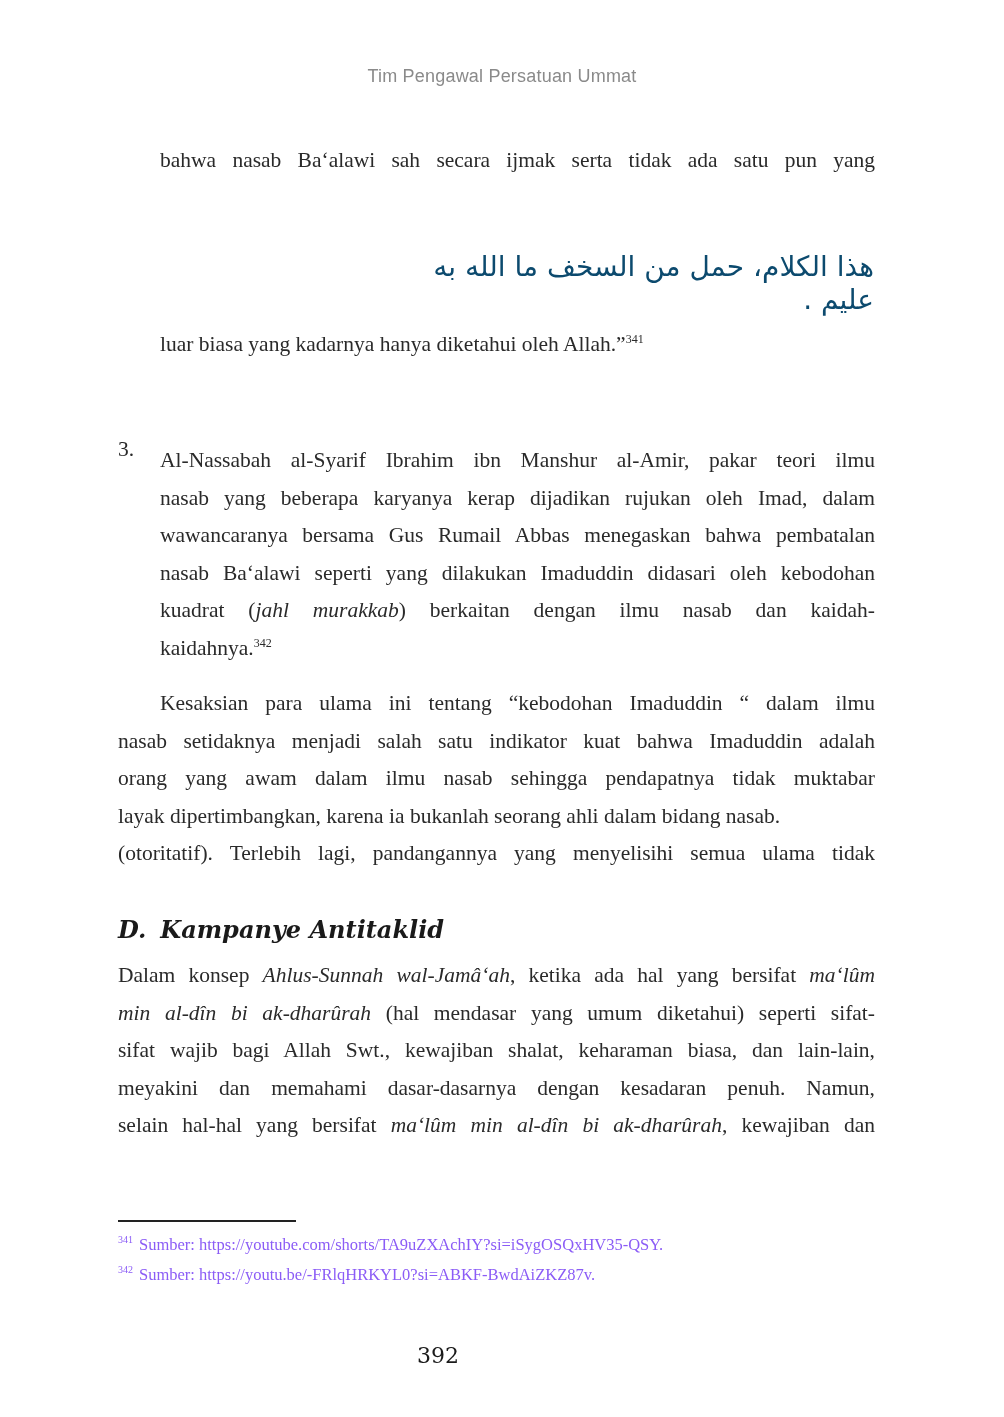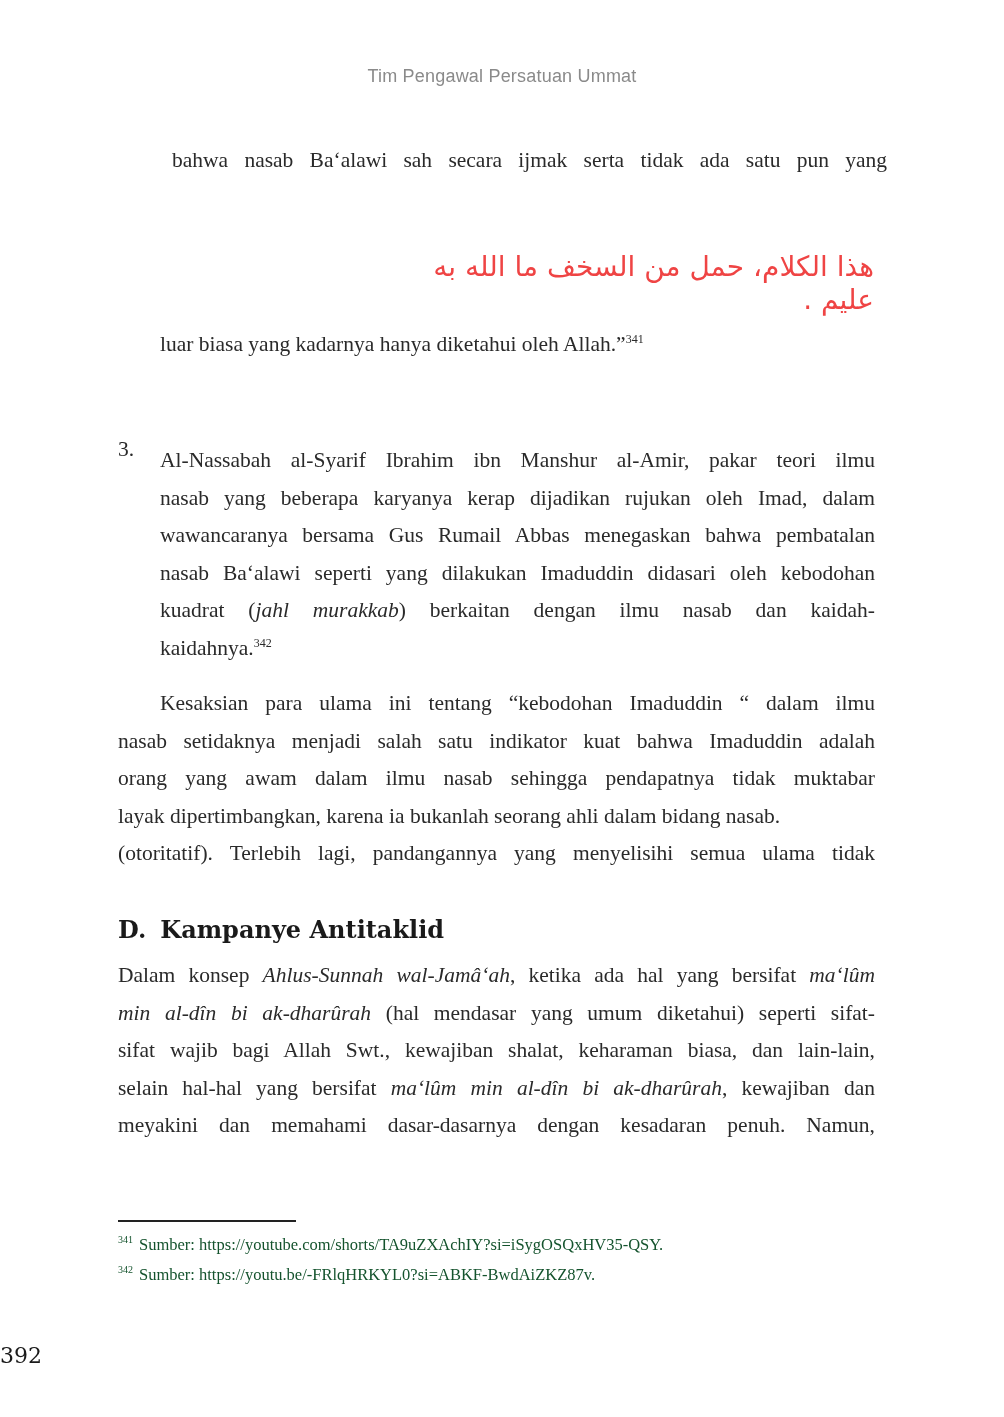--- a/index.html
+++ b/index.html
@@ -4,36 +4,36 @@
   <style>
     html, body { margin: 0; padding: 0; background: #ffffff; }
     body { width: 1004px; height: 1417px; position: relative; overflow: hidden;
            font-family: "Liberation Serif", "DejaVu Serif", serif; color: #2a2a2a; }
     .abs { position: absolute; }
     .header { left: 0; width: 1004px; top: 66px; text-align: center;
               font-family: "Liberation Sans", "DejaVu Sans", sans-serif; font-size: 18px; color: #8a8a8a; letter-spacing: 0.2px; }
     .body-text { font-size: 21.5px; line-height: 37.5px; text-align: justify; text-align-last: auto; }
     .line { display: block; text-align: justify; text-align-last: justify; white-space: nowrap; }
     .line.last { text-align-last: left; }
-    .arabic { direction: rtl; font-family: "DejaVu Sans", sans-serif; font-size: 28px; color: #ef4444; }
+    .arabic { direction: rtl; font-family: "DejaVu Sans", sans-serif; font-size: 28px; color: #0c4a6e; }
     .superscript { font-size: 12px; vertical-align: super; line-height: 0; }
     .list-num { font-size: 21.5px; }
-    .heading { font-family: "DejaVu Serif", serif; font-weight: bold; font-size: 24px; color: #1a1a1a; }
+    .heading { font-family: "DejaVu Serif", serif; font-weight: bold; font-size: 24px; color: #1a1a1a; font-style: italic; }
     .footnote-rule { left: 118px; top: 1220px; width: 178px; height: 1.5px; background: #222; }
-    .footnote { font-size: 16.5px; color: #14532d; }
+    .footnote { font-size: 16.5px; color: #8b5cf6; }
     .footnote sup { font-size: 10px; margin-right: 6px; }
-    .page-num { left: 0; width: 876px; top: 1343px; font-family: "DejaVu Serif", serif; font-size: 22px; color: #1a1a1a; }
+    .page-num { left: 0; width: 876px; top: 1343px; text-align: center; font-family: "DejaVu Serif", serif; font-size: 22px; color: #1a1a1a; }
     i { font-style: italic; }
   </style>
 </head>
 <body>
 
 <div class="abs header">Tim Pengawal Persatuan Ummat</div>
 
-<div class="abs body-text" style="left:172px; top:142px; width:715px;">
+<div class="abs body-text" style="left:160px; top:142px; width:715px;">
   <span class="line">bahwa nasab Ba‘alawi sah secara ijmak serta tidak ada satu pun yang</span>
 </div>
 
 <div class="abs arabic" style="right:130px; top:250px; width:500px; text-align:right;">هذا الكلام، حمل من السخف ما الله به عليم .</div>
 
 <div class="abs body-text" style="left:160px; top:326px; width:715px;">
   <span class="line last"><span>luar biasa yang kadarnya hanya diketahui oleh Allah.”</span><span class="superscript">341</span></span>
 </div>
 
 <div class="abs list-num" style="left:118px; top:431px; line-height:37.5px;">3.</div>
@@ -55,22 +55,22 @@
 </div>
 
 <div class="abs heading" style="left:118px; top:915px;">
   <span>D.</span><span style="display:inline-block; width:14px;"></span><span>Kampanye Antitaklid</span>
 </div>
 
 <div class="abs body-text" style="left:118px; top:957px; width:757px;">
   <span class="line"><span>Dalam konsep </span><i>Ahlus-Sunnah wal-Jamâ‘ah</i><span>, ketika ada hal yang bersifat </span><i>ma‘lûm</i></span>
   <span class="line"><i>min al-dîn bi ak-dharûrah</i><span> (hal mendasar yang umum diketahui) seperti sifat-</span></span>
   <span class="line">sifat wajib bagi Allah Swt., kewajiban shalat, keharaman biasa, dan lain-lain,</span>
+  <span class="line">meyakini dan memahami dasar-dasarnya dengan kesadaran penuh. Namun,</span>
   <span class="line"><span>selain hal-hal yang bersifat </span><i>ma‘lûm min al-dîn bi ak-dharûrah</i><span>, kewajiban dan</span></span>
-  <span class="line">meyakini dan memahami dasar-dasarnya dengan kesadaran penuh. Namun,</span>
 </div>
 
 <div class="abs footnote-rule"></div>
 <div class="abs footnote" style="left:118px; top:1234px;">
   <sup>341</sup><span>Sumber: https://youtube.com/shorts/TA9uZXAchIY?si=iSygOSQxHV35-QSY.</span>
 </div>
 <div class="abs footnote" style="left:118px; top:1264px;">
   <sup>342</sup><span>Sumber: https://youtu.be/-FRlqHRKYL0?si=ABKF-BwdAiZKZ87v.</span>
 </div>
 

